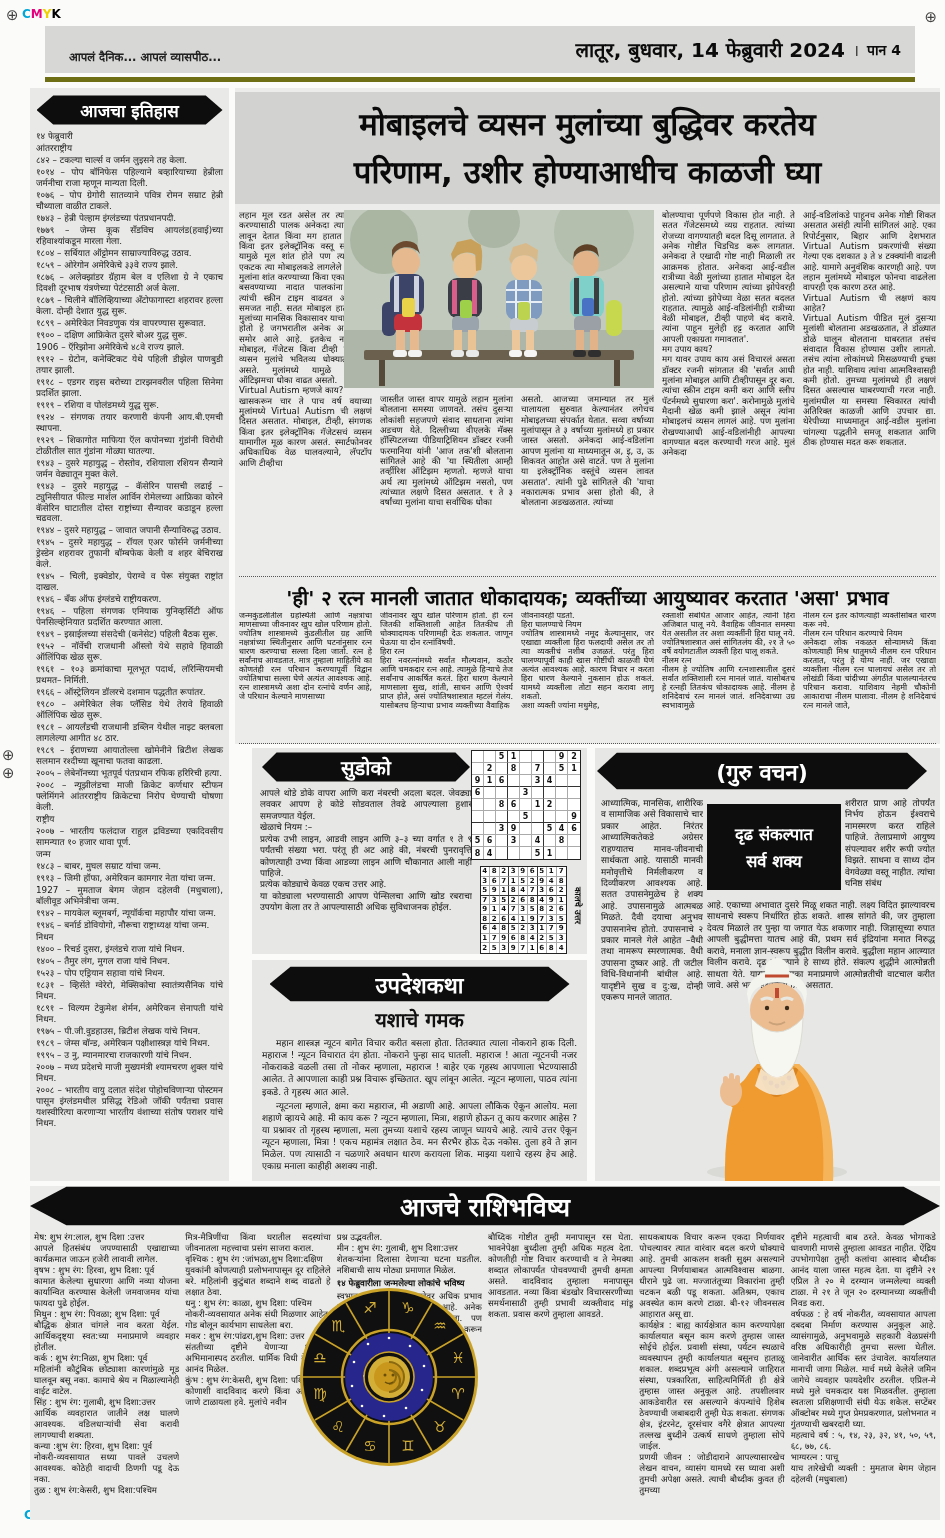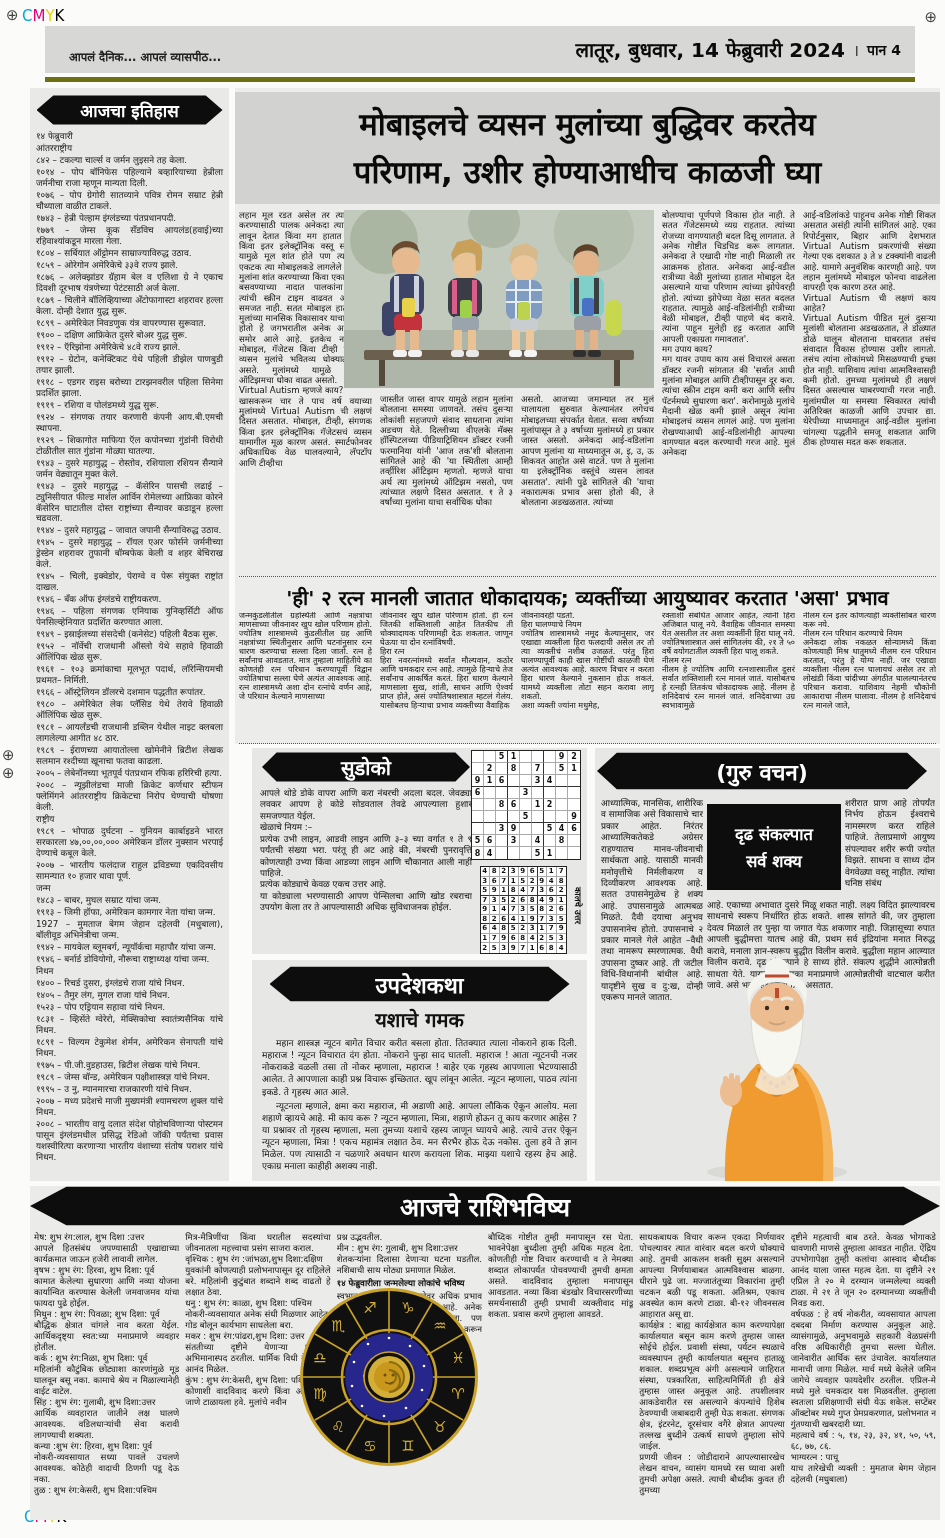--- a/index.html
+++ b/index.html
@@ -1,19 +1,19 @@
 <!DOCTYPE html>
 <html><head>
 <meta charset="utf-8">
 <style>
   html,body{margin:0;padding:0;}
   body{font-family:"DejaVu Sans", sans-serif; background:#ffffff;}
   .page{position:relative;width:945px;height:1538px;background:#fbfbf9;overflow:hidden;color:#111;}
   .reg{position:absolute;color:#444;font-size:15px;line-height:1;}
-  .cmyk{position:absolute;font-size:15px;font-weight:normal;letter-spacing:0px;}
+  .cmyk{position:absolute;font-size:12px;font-weight:bold;letter-spacing:0px;}
   .cmyk .c{color:#00a7d8}.cmyk .m{color:#e6007e}.cmyk .y{color:#f0d000}.cmyk .k{color:#000}
 
   
   .header{position:absolute;left:45px;top:26px;width:870px;height:47px;background:#d7d7d5;display:flex;align-items:center;padding:0 14px;box-sizing:border-box;}
   .masthead{font-size:36px;font-weight:bold;color:#0b0b0b;letter-spacing:1px;white-space:nowrap;}
   .tagline{font-size:11.5px;font-weight:bold;color:#222;margin-left:10px;margin-top:14px;white-space:nowrap;}
   .header-right{margin-left:auto;display:flex;align-items:center;gap:8px;white-space:nowrap;}
   .date-text{font-size:20px;font-weight:bold;color:#0b0b0b;}
   .page-no{font-size:14px;font-weight:bold;color:#0b0b0b;}
   .date-div{font-size:16px;color:#333;font-weight:normal;}
@@ -113,21 +113,21 @@
         <div class="hist-line">१०१४ – पोप बॉनिफेस पहिल्याने बव्हारियाच्या हेन्रीला जर्मनीचा राजा म्हणून मान्यता दिली.</div>
         <div class="hist-line">१०७६ – पोप ग्रेगोरी सातव्याने पवित्र रोमन सम्राट हेन्री चौथ्याला वाळीत टाकले.</div>
         <div class="hist-line">१७४३ – हेन्री पेल्हाम इंग्लंडच्या पंतप्रधानपदी.</div>
         <div class="hist-line">१७७९ – जेम्स कूक सँडविच आयलंड(हवाई)च्या रहिवाश्यांकडून मारला गेला.</div>
         <div class="hist-line">१८०४ – सर्बियात ऑट्टोमन साम्राज्याविरुद्ध उठाव.</div>
         <div class="hist-line">१८५९ – ओरेगोन अमेरिकेचे ३३वे राज्य झाले.</div>
         <div class="hist-line">१८७६ – अलेक्झांडर ग्रॅहाम बेल व एलिशा ग्रे ने एकाच दिवशी दूरभाष यंत्रणेच्या पेटंटसाठी अर्ज केला.</div>
         <div class="hist-line">१८७९ – चिलीने बॉलिव्हियाच्या अँटोफागास्टा शहरावर हल्ला केला. दोन्ही देशात युद्ध सुरू.</div>
         <div class="hist-line">१८९९ – अमेरिकेत निवडणुक यंत्र वापरण्यास सुरूवात.</div>
         <div class="hist-line">१९०० – दक्षिण आफ्रिकेत दुसरे बोअर युद्ध सुरू.</div>
-        <div class="hist-line">१९१२ – ऍरिझोना अमेरिकेचे ४८वे राज्य झाले.</div>
+        <div class="hist-line">1906 – ऍरिझोना अमेरिकेचे ४८वे राज्य झाले.</div>
         <div class="hist-line">१९१२ – ग्रेटोन, कनेक्टिकट येथे पहिली डीझेल पाणबुडी तयार झाली.</div>
         <div class="hist-line">१९१८ – एडगर राइस बरोच्या टारझनवरील पहिला सिनेमा प्रदर्शित झाला.</div>
         <div class="hist-line">१९१९ – रशिया व पोलंडमध्ये युद्ध सुरू.</div>
         <div class="hist-line">१९२४ – संगणक तयार करणारी कंपनी आय.बी.एमची स्थापना.</div>
         <div class="hist-line">१९२९ – शिकागोत माफिया ऍल कपोनच्या गुंडांनी विरोधी टोळीतील सात गुंडांना गोळ्या घातल्या.</div>
         <div class="hist-line">१९४३ – दुसरे महायुद्ध – रोस्तोव, रशियाला रशियन सैन्याने जर्मन वेढ्यातून मुक्त केले.</div>
         <div class="hist-line">१९४३ – दुसरे महायुद्ध – कॅसेरिन पासची लढाई – ट्युनिसीयात फील्ड मार्शल आर्विन रोमेलच्या आफ्रिका कोरने कॅसेरिन घाटातील दोस्त राष्ट्रांच्या सैन्यावर कडाडून हल्ला चढवला.</div>
         <div class="hist-line">१९४४ – दुसरे महायुद्ध – जावात जपानी सैन्याविरुद्ध उठाव.</div>
         <div class="hist-line">१९४५ – दुसरे महायुद्ध – रॉयल एअर फोर्सने जर्मनीच्या ड्रेस्डेन शहरावर तुफानी बॉम्बफेक केली व शहर बेचिराख केले.</div>
         <div class="hist-line">१९४५ – चिली, इक्वेडोर, पेराग्वे व पेरू संयुक्त राष्ट्रांत दाखल.</div>
@@ -136,21 +136,20 @@
         <div class="hist-line">१९४९ – इस्राईलच्या संसदेची (कनेसेट) पहिली बैठक सुरू.</div>
         <div class="hist-line">१९५२ – नॉर्वेची राजधानी ऑस्लो येथे सहावे हिवाळी ऑलिंपिक खेळ सुरू.</div>
         <div class="hist-line">१९६१ – १०३ क्रमांकाचा मूलभूत पदार्थ, लॉरेन्सियमची प्रथमत– निर्मिती.</div>
         <div class="hist-line">१९६६ – ऑस्ट्रेलियन डॉलरचे दशमान पद्धतीत रूपांतर.</div>
         <div class="hist-line">१९८० – अमेरिकेत लेक प्लॅसिड येथे तेरावे हिवाळी ऑलिंपिक खेळ सुरू.</div>
         <div class="hist-line">१९८१ – आयर्लंडची राजधानी डब्लिन येथील नाइट क्लबला लागलेल्या आगीत ४८ ठार.</div>
         <div class="hist-line">१९८९ – ईराणच्या आयातोल्ला खोमेनीने ब्रिटीश लेखक सलमान रश्दीच्या खूनाचा फतवा काढला.</div>
         <div class="hist-line">२००५ – लेबेनॉनच्या भूतपूर्व पंतप्रधान रफिक हरिरिची हत्या.</div>
         <div class="hist-line">२००८ – न्यूझीलंडचा माजी क्रिकेट कर्णधार स्टीफन फ्लेमिंगने आंतरराष्ट्रीय क्रिकेटचा निरोप घेण्याची घोषणा केली.</div>
         <div class="hist-line">राष्ट्रीय</div>
-        <div class="hist-line">१९८९ – भोपाळ दुर्घटना – युनियन कार्बाइडने भारत सरकारला ४७,००,००,००० अमेरिकन डॉलर नुक्सान भरपाई देण्याचे कबूल केले.</div>
         <div class="hist-line">२००७ – भारतीय फलंदाज राहुल द्रविडच्या एकदिवसीय सामन्यात १० हजार धावा पूर्ण.</div>
         <div class="hist-line">जन्म</div>
         <div class="hist-line">१४८३ – बाबर, मुघल सम्राट यांचा जन्म.</div>
         <div class="hist-line">१९१३ – जिमी हॉफा, अमेरिकन कामगार नेता यांचा जन्म.</div>
         <div class="hist-line">1927 – मुमताज बेगम जेहान दहेलवी (मधुबाला), बॉलीवूड अभिनेत्रीचा जन्म.</div>
         <div class="hist-line">१९४२ – मायकेल ब्लूमबर्ग, न्यूयॉर्कचा महापौर यांचा जन्म.</div>
         <div class="hist-line">१९४६ – बर्नार्ड डोवियोगो, नौरूचा राष्ट्राध्यक्ष यांचा जन्म.</div>
         <div class="hist-line">निधन</div>
         <div class="hist-line">१४०० – रिचर्ड दुसरा, इंग्लंडचे राजा यांचे निधन.</div>
         <div class="hist-line">१४०५ – तैमुर लंग, मुगल राजा यांचे निधन.</div>

